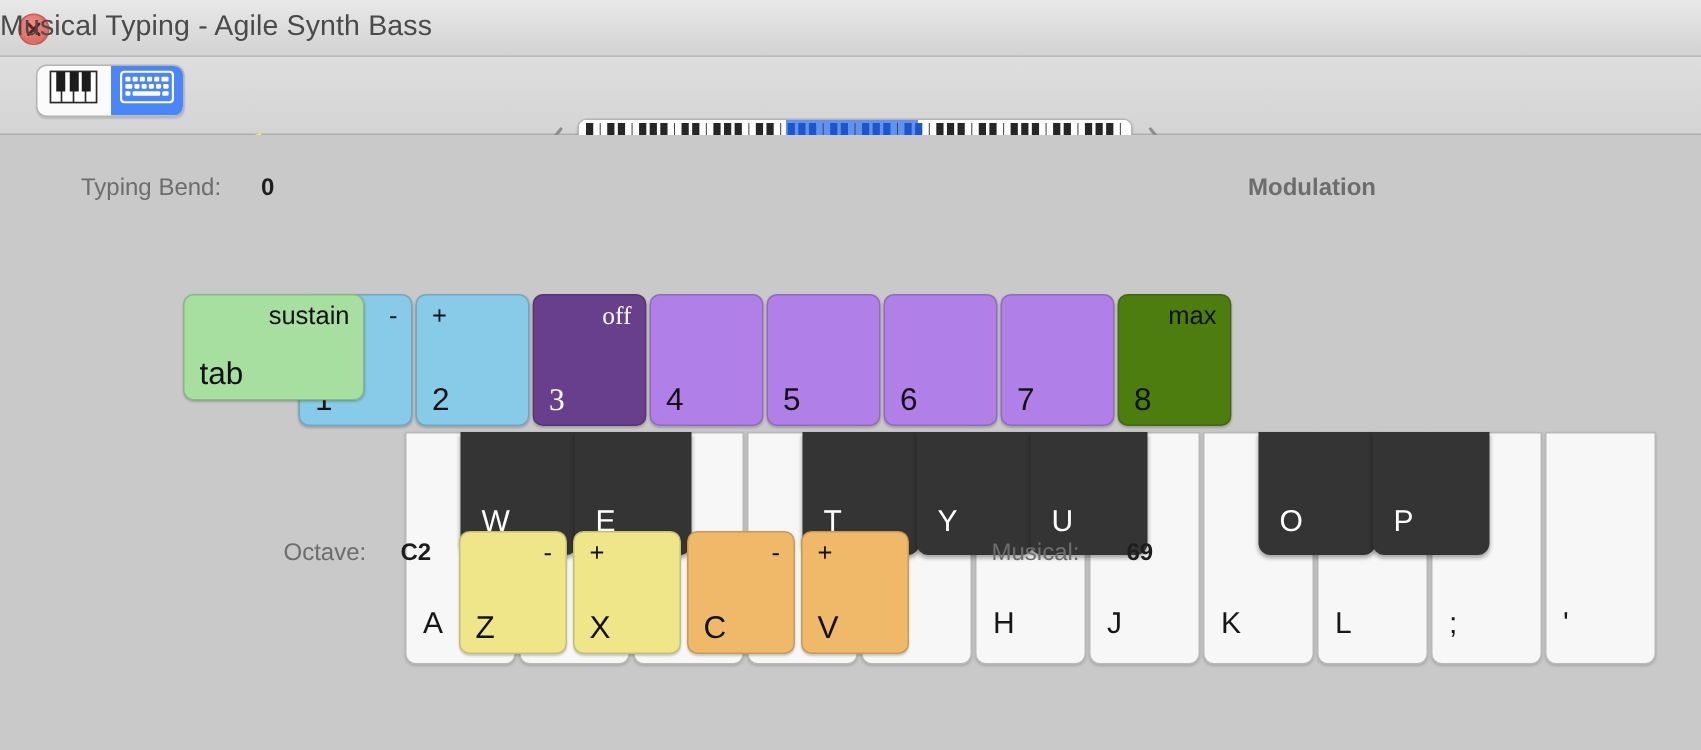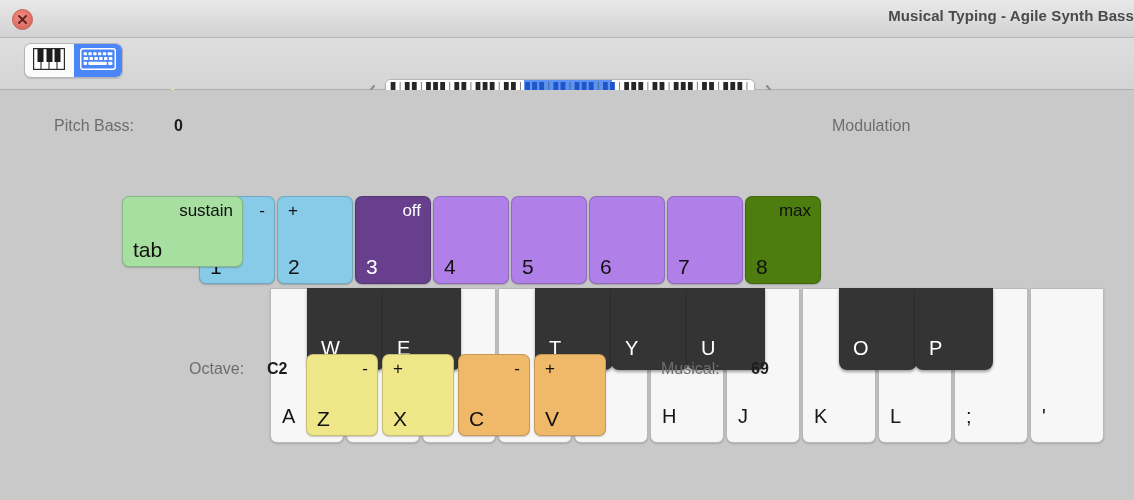--- a/index.html
+++ b/index.html
@@ -26,25 +26,24 @@
     position: absolute;
     left: 0; top: 0;
     width: 1134px; height: 38px;
     background: linear-gradient(to bottom, #e9e9e9 0%, #dcdcdc 55%, #d2d2d2 100%);
     border-bottom: 1px solid #b9b9b9;
     box-sizing: border-box;
   }
   .title-text {
     position: absolute;
     left: 0; right: 0; top: 7px;
-    text-align: right;
-    font-size: 15px;
+    text-align: left;
+    font-size: 19px;
     color: #4a4a4a;
     letter-spacing: 0.1px;
-    font-weight: bold;
   }
   .close-btn {
     position: absolute;
     left: 12px; top: 9px;
     width: 21px; height: 21px;
     border-radius: 50%;
     background: radial-gradient(circle at 40% 32%, #f2897f 0%, #e27167 60%, #cf6359 100%);
     border: 1px solid #c05d55;
     box-sizing: border-box;
     cursor: pointer;
@@ -157,21 +156,21 @@
     font-size: 17px;
     line-height: 1;
   }
   .ckey .corner-bl {
     position: absolute;
     left: 10px; bottom: 6px;
     font-size: 21px;
     line-height: 1;
   }
   .dark-text  { color: #111111; }
-  .light-text { color: #ffffff; }
+  .light-text { color: #ffffff; font-family: Liberation Serif, serif; }
   .k-green  { background: #a6dfa0; }
 
   
   .piano { position: absolute; left: 0; top: 0; }
   .wkey {
     position: absolute;
     top: 198px;
     width: 74px; height: 155px;
     background: #f7f7f7;
     border: 1px solid #b9b9b9;
@@ -321,24 +320,24 @@
 
     <div class="nav-chevron right">
       <svg width="13" height="22" viewBox="0 0 13 22">
         <path d="M3 2 L10.5 11 L3 20" fill="none" stroke="#8e8e8e" stroke-width="2.1" stroke-linecap="round" stroke-linejoin="round"></path>
       </svg>
     </div>
   </div>
 
   <div class="panel">
 
-    <div class="lbl" style="left:54px; top:27px;">Pitch Bass:</div>
+    <div class="lbl" style="left:54px; top:27px;">Typing Bend:</div>
     <div class="val" style="left:174px; top:27px;">0</div>
 
-    <div class="lbl" style="left:832px; top:27px;">Modulation</div>
+    <div class="lbl" style="left:832px; top:27px;font-weight:bold;">Modulation</div>
 
     <div id="number-row">
         <div class="ckey" style="left: 199px; top: 106px; width: 76px; height: 88px; background: rgb(135, 203, 232);">
           <div class="corner-tr dark-text">-</div>
           <div class="corner-bl dark-text">1</div>
         </div>
         <div class="ckey" style="left: 277px; top: 106px; width: 76px; height: 88px; background: rgb(135, 203, 232);">
           <div class="corner-tl dark-text">+</div>
           <div class="corner-bl dark-text">2</div>
         </div>

